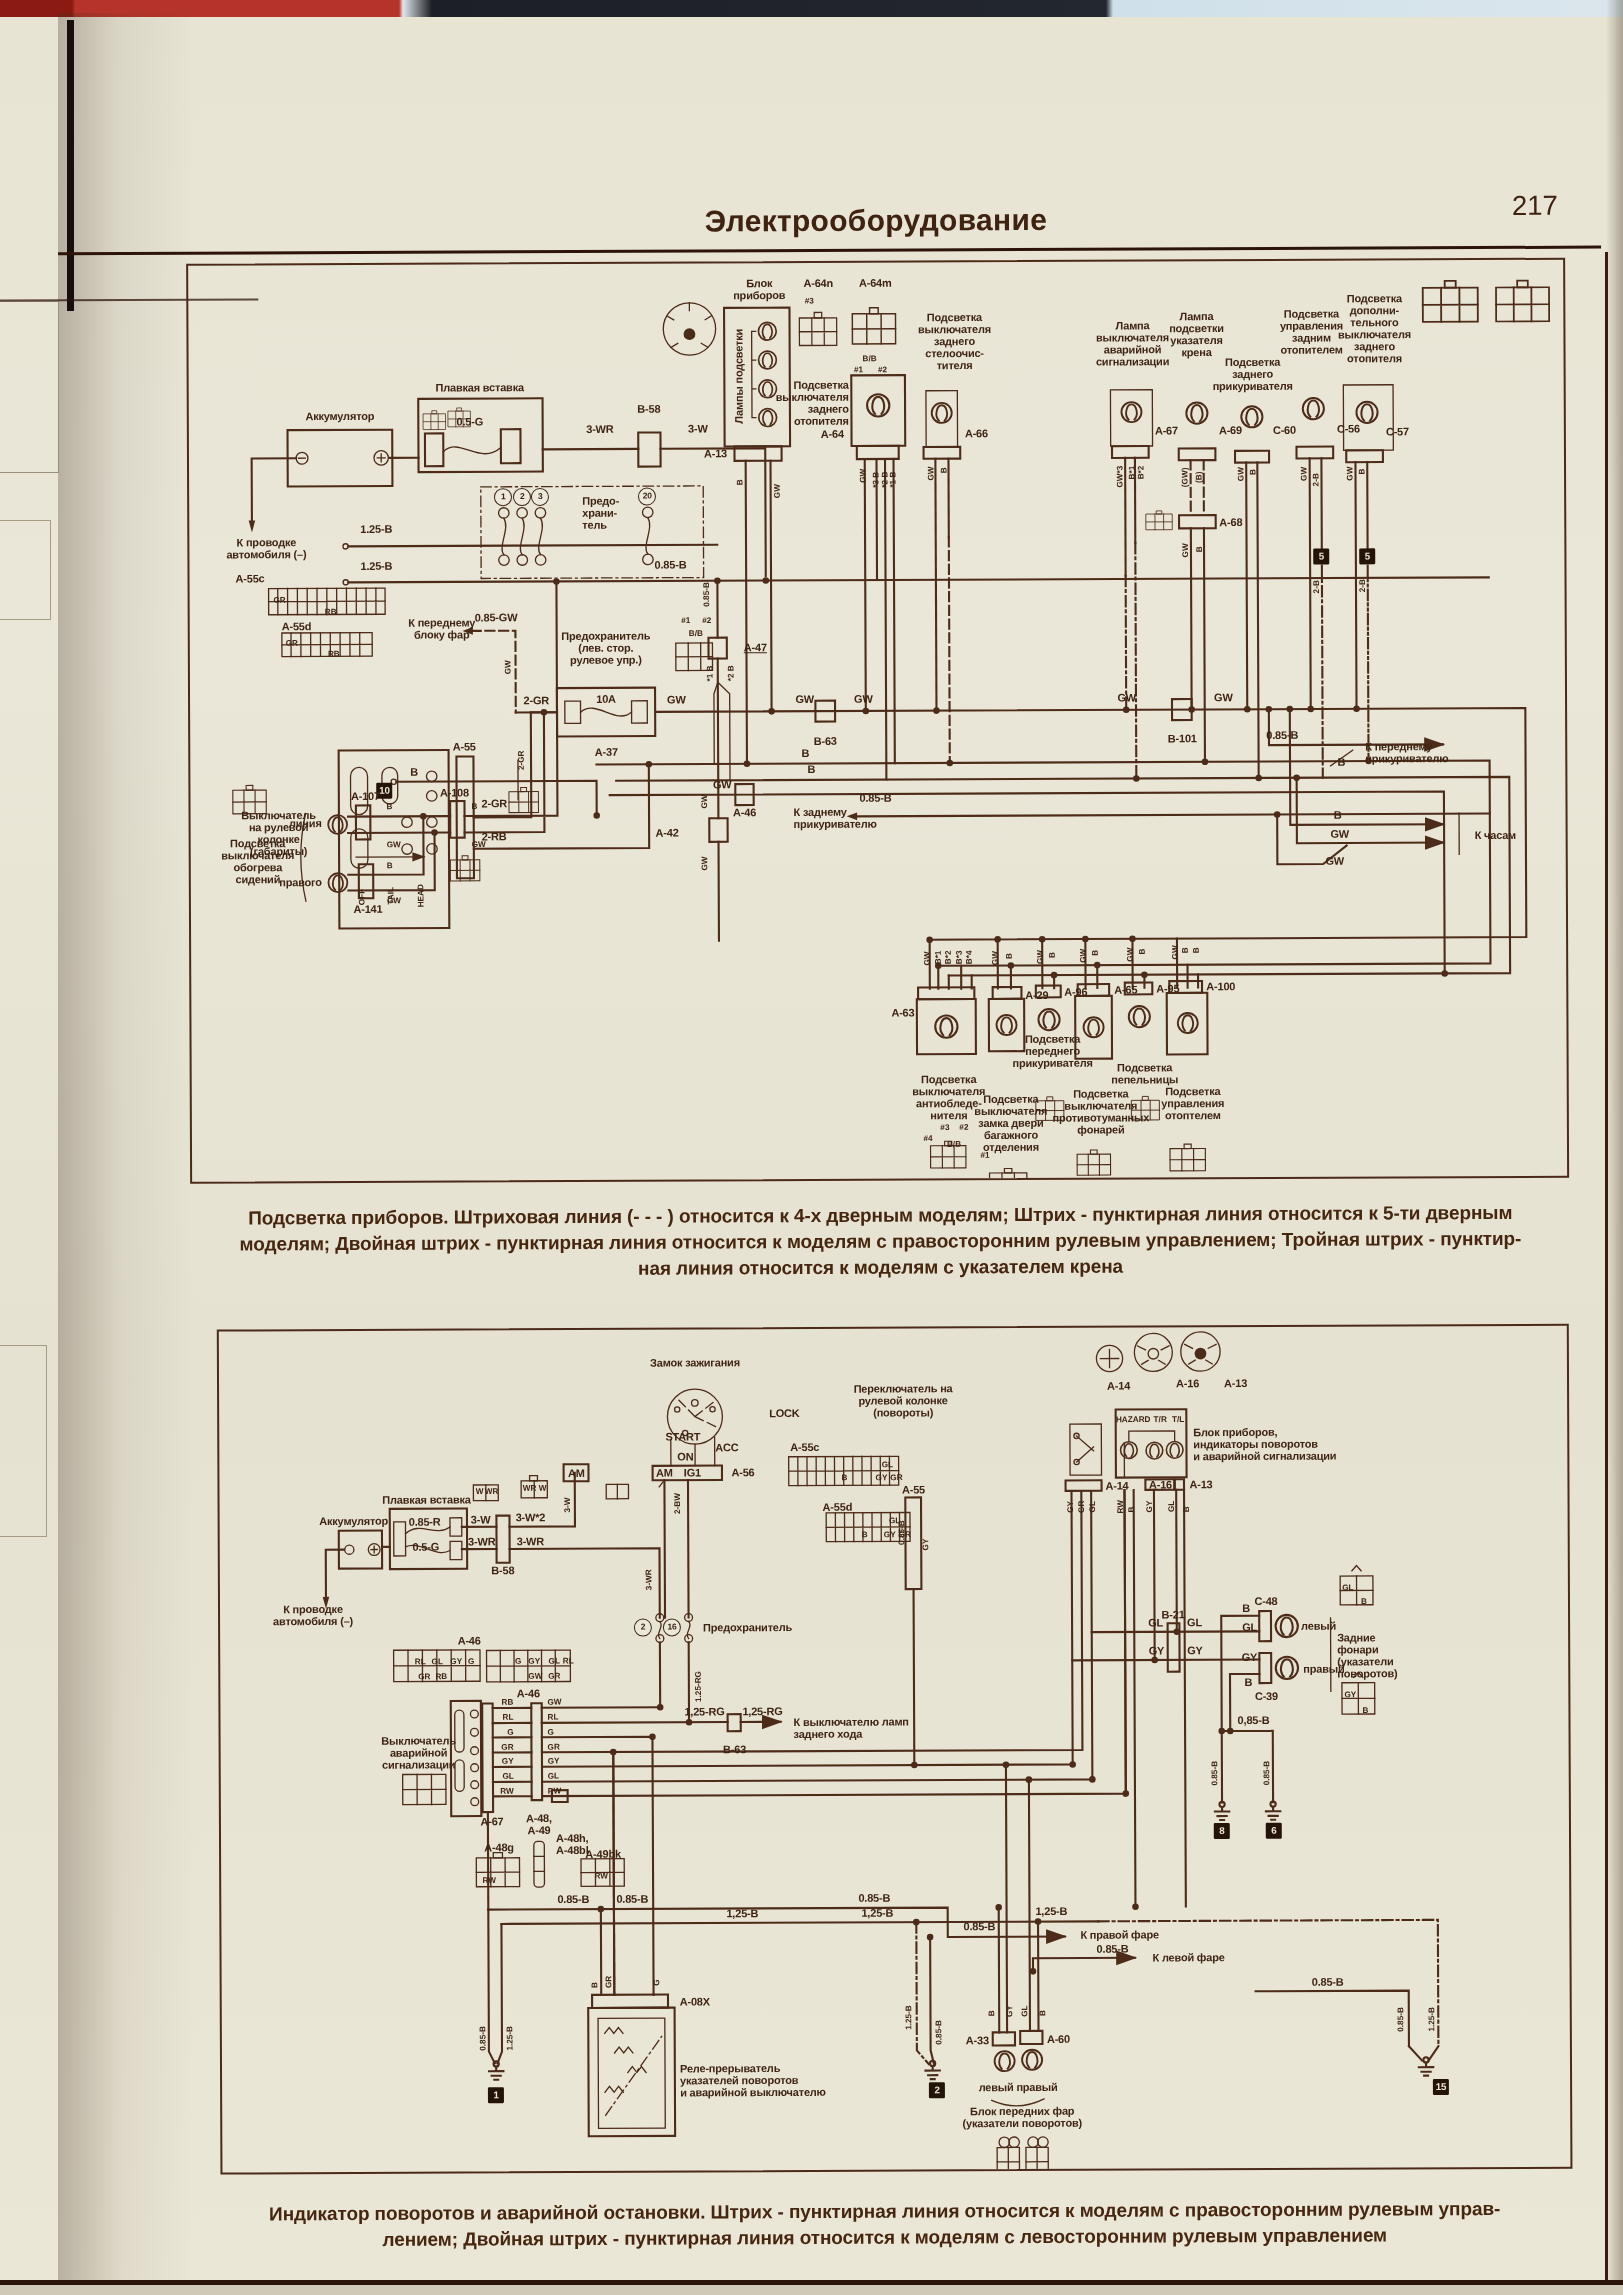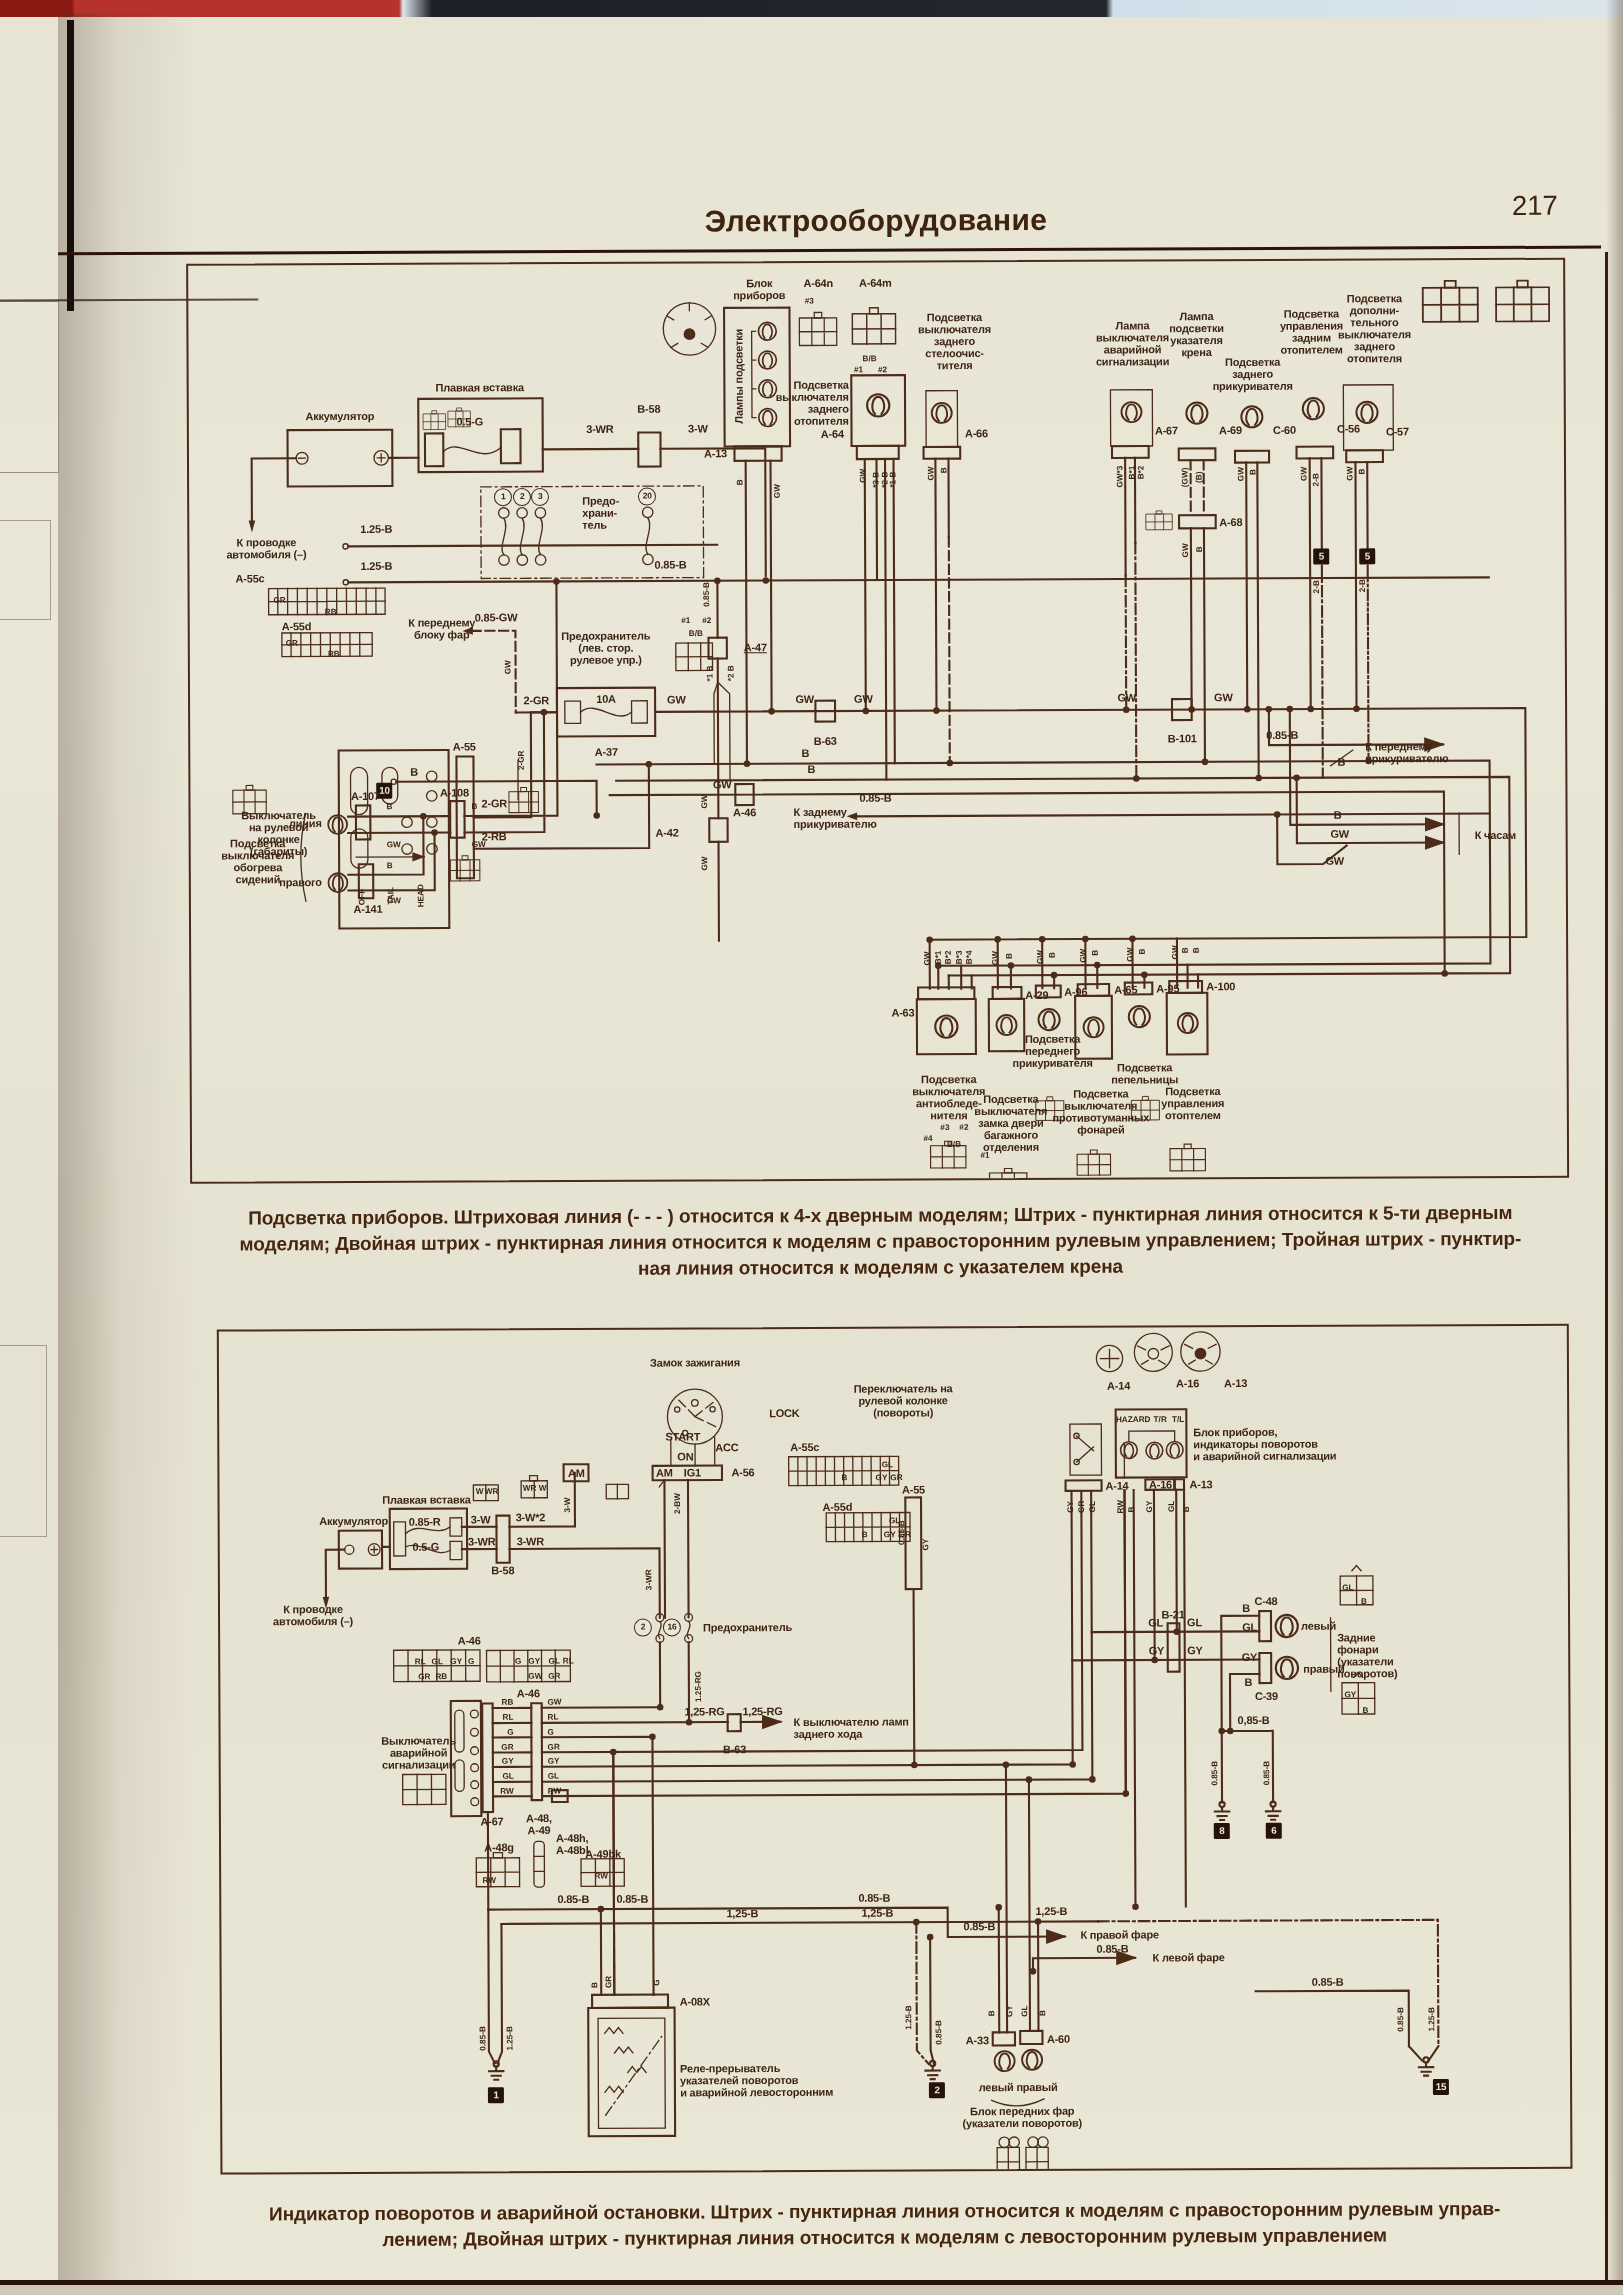--- a/index.html
+++ b/index.html
@@ -922,21 +922,21 @@
           <div class="lb s l" style="left: 1117px; top: 329px;">Задние
 фонари
 (указатели
 поворотов)</div>
           <div class="lb s" style="left: 1033px; top: 393px;">0,85-B</div>
           <div class="lb v xs" style="left: 994px; top: 446px;">0.85-B</div>
           <div class="lb v xs" style="left: 1046px; top: 446px;">0.85-B</div>
           <div class="lb s l" style="left: 458px; top: 672px;">A-08X</div>
           <div class="lb s l" style="left: 458px; top: 751px;">Реле-прерыватель
 указателей поворотов
-и аварийной левосторонним</div>
+и аварийной выключателю</div>
           <div class="lb v xs" style="left: 373px; top: 655px;">B</div>
           <div class="lb v xs" style="left: 387px; top: 652px;">GR</div>
           <div class="lb v xs" style="left: 435px; top: 653px;">G</div>
           <div class="lb v xs" style="left: 770px; top: 685px;">B</div>
           <div class="lb v xs" style="left: 788px; top: 683px;">GY</div>
           <div class="lb v xs" style="left: 803px; top: 683px;">GL</div>
           <div class="lb v xs" style="left: 821px; top: 685px;">B</div>
           <div class="lb r s" style="left: 767px; top: 712px;">A-33</div>
           <div class="lb l s" style="left: 825px; top: 711px;">A-60</div>
           <div class="lb s" style="left: 796px; top: 759px;">левый  правый</div>

